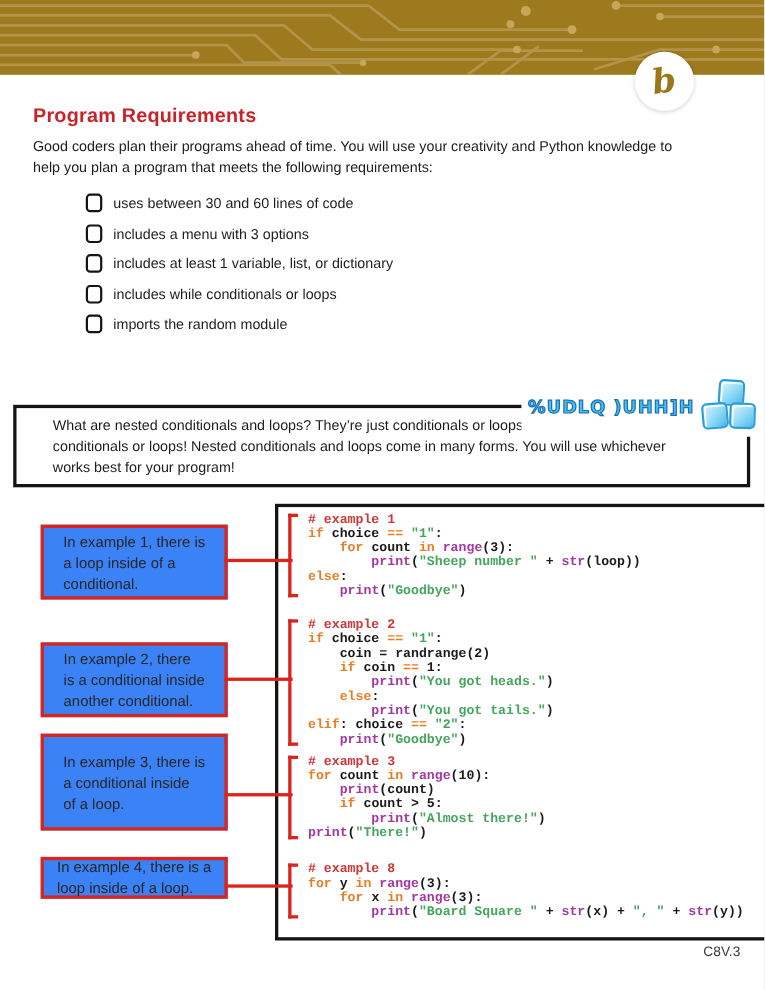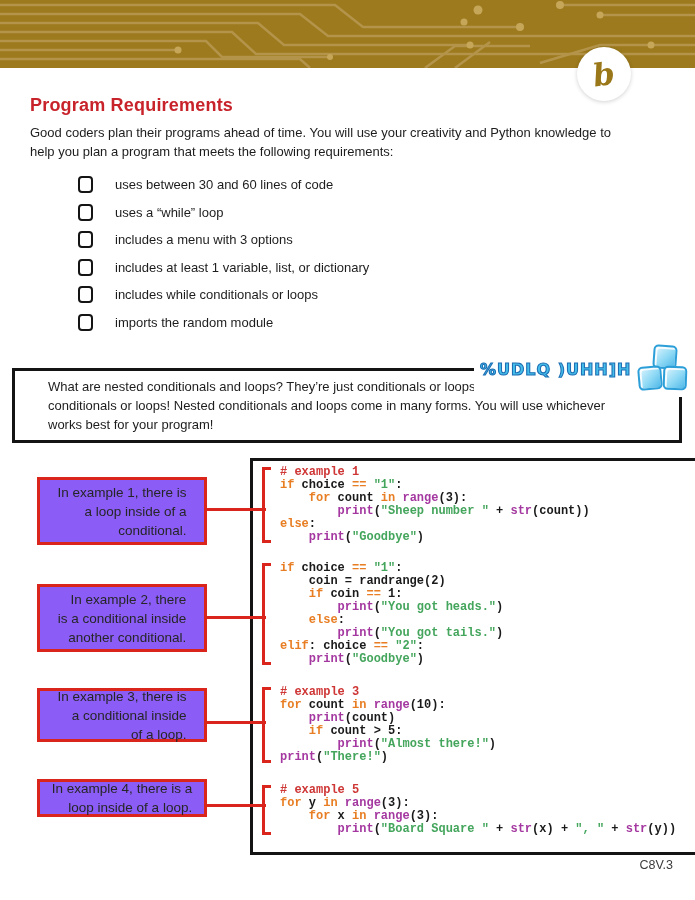--- a/index.html
+++ b/index.html
@@ -23,21 +23,21 @@
     font-family:"DejaVu Serif", serif; font-style:italic; font-weight:bold;
     font-size:31px; color:#9A7718; transform:rotate(-8deg); line-height:1;
   }
 
   
   .title { margin:27px 0 0 30px; font-size:18px; font-weight:bold; color:#C8232B; letter-spacing:.2px; }
   .intro { margin:8px 30px 0 30px; font-size:13px; line-height:18.5px; white-space:pre-line; }
 
   
   .checklist { margin:15px 0 0 78px; display:flex; flex-direction:column; gap:10.5px; }
-  .check-item { display:flex; align-items:center; gap:22px; }
+  .check-item { display:flex; align-items:center; gap:10px; }
   .checkbox { width:15px; height:17px; border:2.5px solid #141414; border-radius:4px; background:#fff; flex:0 0 auto; }
   .check-label { font-size:13px; color:#1d1d1d; }
 
   
   .brain-freeze { position:absolute; top:341px; left:474px; z-index:4; display:flex; align-items:center; background:#fff; padding:2px 0 2px 6px; }
   .bf-text {
     font-family:"DejaVu Sans", sans-serif; font-size:16px; font-weight:bold;
     color:#45BEEB; -webkit-text-stroke:1.1px #1E6FB4; letter-spacing:1px; white-space:nowrap;
   }
   .ice-cubes { position:relative; width:54px; height:52px; margin-left:5px; top:2px; }
@@ -70,27 +70,27 @@
     border:3px solid #D9251C; border-right:none;
   }
   .code-line { font-family:"Liberation Mono", monospace; font-weight:bold; font-size:12px; line-height:13px; white-space:pre; }
   .tok-com { color:#CF3636; }
   .tok-kw  { color:#E87E23; }
   .tok-bi  { color:#A438A0; }
   .tok-str { color:#44A55C; }
   .tok-pl  { color:#1a1a1a; }
 
   .example-label {
-    position:absolute; left:37px; width:170px; border:3px solid #D9251C; background:#8b5cf6;
-    display:flex; align-items:center; justify-content:center; text-align:right;
+    position:absolute; left:37px; width:170px; border:3px solid #D9251C; background:#3b82f6;
+    display:flex; align-items:center; justify-content:center; text-align:left;
     font-size:13.5px; line-height:19px; color:#262626; white-space:pre-line; z-index:2;
   }
   .lb0 { top:477px; height:68px; }
   .lb1 { top:584px; height:68px; }
-  .lb2 { top:688px; height:54px; }
+  .lb2 { top:667px; height:88px; }
   .lb3 { top:779px; height:38px; }
 
   .connector { position:absolute; left:204px; width:62px; height:3px; background:#D9251C; z-index:3; }
   .cn0 { top:508px; }  .cn1 { top:616px; }  .cn2 { top:721px; }  .cn3 { top:804px; }
 
   .footer-code { position:absolute; top:858px; right:22px; font-size:12.5px; color:#3c3c3c; }
 </style>
 </head>
 <body>
 
@@ -133,24 +133,20 @@
   <div class="intro">Good coders plan their programs ahead of time. You will use your creativity and Python knowledge to
 help you plan a program that meets the following requirements:</div>
 
   <div class="checklist">
       <div class="check-item">
         <span class="checkbox"></span>
         <span class="check-label">uses between 30 and 60 lines of code</span>
       </div>
       <div class="check-item">
         <span class="checkbox"></span>
-        <span class="check-label">uses a “while” loop</span>
-      </div>
-      <div class="check-item">
-        <span class="checkbox"></span>
         <span class="check-label">includes a menu with 3 options</span>
       </div>
       <div class="check-item">
         <span class="checkbox"></span>
         <span class="check-label">includes at least 1 variable, list, or dictionary</span>
       </div>
       <div class="check-item">
         <span class="checkbox"></span>
         <span class="check-label">includes while conditionals or loops</span>
       </div>
@@ -175,47 +171,48 @@
 works best for your program!</div>
   </div>
 
   <div>
     <div class="code-box">
         <div class="example ex0">
           <div class="bracket"></div>
           <div class="code-line"><span class="tok-com"># example 1</span></div>
           <div class="code-line"><span class="tok-kw">if</span><span class="tok-pl"> choice </span><span class="tok-kw">==</span><span class="tok-pl"> </span><span class="tok-str">"1"</span><span class="tok-pl">:</span></div>
           <div class="code-line"><span class="tok-pl">    </span><span class="tok-kw">for</span><span class="tok-pl"> count </span><span class="tok-kw">in</span><span class="tok-pl"> </span><span class="tok-bi">range</span><span class="tok-pl">(3):</span></div>
-          <div class="code-line"><span class="tok-pl">        </span><span class="tok-bi">print</span><span class="tok-pl">(</span><span class="tok-str">"Sheep number "</span><span class="tok-pl"> + </span><span class="tok-bi">str</span><span class="tok-pl">(count))</span></div>
+          <div class="code-line"><span class="tok-pl">        </span><span class="tok-bi">print</span><span class="tok-pl">(</span><span class="tok-str">"Sheep number "</span><span class="tok-pl"> + </span><span class="tok-bi">str</span><span class="tok-pl">(loop))</span></div>
           <div class="code-line"><span class="tok-kw">else</span><span class="tok-pl">:</span></div>
           <div class="code-line"><span class="tok-pl">    </span><span class="tok-bi">print</span><span class="tok-pl">(</span><span class="tok-str">"Goodbye"</span><span class="tok-pl">)</span></div>
         </div>
         <div class="example ex1">
           <div class="bracket"></div>
+          <div class="code-line"><span class="tok-com"># example 2</span></div>
           <div class="code-line"><span class="tok-kw">if</span><span class="tok-pl"> choice </span><span class="tok-kw">==</span><span class="tok-pl"> </span><span class="tok-str">"1"</span><span class="tok-pl">:</span></div>
           <div class="code-line"><span class="tok-pl">    coin = randrange(2)</span></div>
           <div class="code-line"><span class="tok-pl">    </span><span class="tok-kw">if</span><span class="tok-pl"> coin </span><span class="tok-kw">==</span><span class="tok-pl"> 1:</span></div>
           <div class="code-line"><span class="tok-pl">        </span><span class="tok-bi">print</span><span class="tok-pl">(</span><span class="tok-str">"You got heads."</span><span class="tok-pl">)</span></div>
           <div class="code-line"><span class="tok-pl">    </span><span class="tok-kw">else</span><span class="tok-pl">:</span></div>
           <div class="code-line"><span class="tok-pl">        </span><span class="tok-bi">print</span><span class="tok-pl">(</span><span class="tok-str">"You got tails."</span><span class="tok-pl">)</span></div>
           <div class="code-line"><span class="tok-kw">elif</span><span class="tok-pl">: choice </span><span class="tok-kw">==</span><span class="tok-pl"> </span><span class="tok-str">"2"</span><span class="tok-pl">:</span></div>
           <div class="code-line"><span class="tok-pl">    </span><span class="tok-bi">print</span><span class="tok-pl">(</span><span class="tok-str">"Goodbye"</span><span class="tok-pl">)</span></div>
         </div>
         <div class="example ex2">
           <div class="bracket"></div>
           <div class="code-line"><span class="tok-com"># example 3</span></div>
           <div class="code-line"><span class="tok-kw">for</span><span class="tok-pl"> count </span><span class="tok-kw">in</span><span class="tok-pl"> </span><span class="tok-bi">range</span><span class="tok-pl">(10):</span></div>
           <div class="code-line"><span class="tok-pl">    </span><span class="tok-bi">print</span><span class="tok-pl">(count)</span></div>
           <div class="code-line"><span class="tok-pl">    </span><span class="tok-kw">if</span><span class="tok-pl"> count &gt; 5:</span></div>
           <div class="code-line"><span class="tok-pl">        </span><span class="tok-bi">print</span><span class="tok-pl">(</span><span class="tok-str">"Almost there!"</span><span class="tok-pl">)</span></div>
           <div class="code-line"><span class="tok-bi">print</span><span class="tok-pl">(</span><span class="tok-str">"There!"</span><span class="tok-pl">)</span></div>
         </div>
         <div class="example ex3">
           <div class="bracket"></div>
-          <div class="code-line"><span class="tok-com"># example 5</span></div>
+          <div class="code-line"><span class="tok-com"># example 8</span></div>
           <div class="code-line"><span class="tok-kw">for</span><span class="tok-pl"> y </span><span class="tok-kw">in</span><span class="tok-pl"> </span><span class="tok-bi">range</span><span class="tok-pl">(3):</span></div>
           <div class="code-line"><span class="tok-pl">    </span><span class="tok-kw">for</span><span class="tok-pl"> x </span><span class="tok-kw">in</span><span class="tok-pl"> </span><span class="tok-bi">range</span><span class="tok-pl">(3):</span></div>
           <div class="code-line"><span class="tok-pl">        </span><span class="tok-bi">print</span><span class="tok-pl">(</span><span class="tok-str">"Board Square "</span><span class="tok-pl"> + </span><span class="tok-bi">str</span><span class="tok-pl">(x) + </span><span class="tok-str">", "</span><span class="tok-pl"> + </span><span class="tok-bi">str</span><span class="tok-pl">(y))</span></div>
         </div>
       </div>
   <div class="example-label lb0">In example 1, there is
 a loop inside of a
 conditional.</div>
       <div class="connector cn0"></div>
       <div class="example-label lb1">In example 2, there

